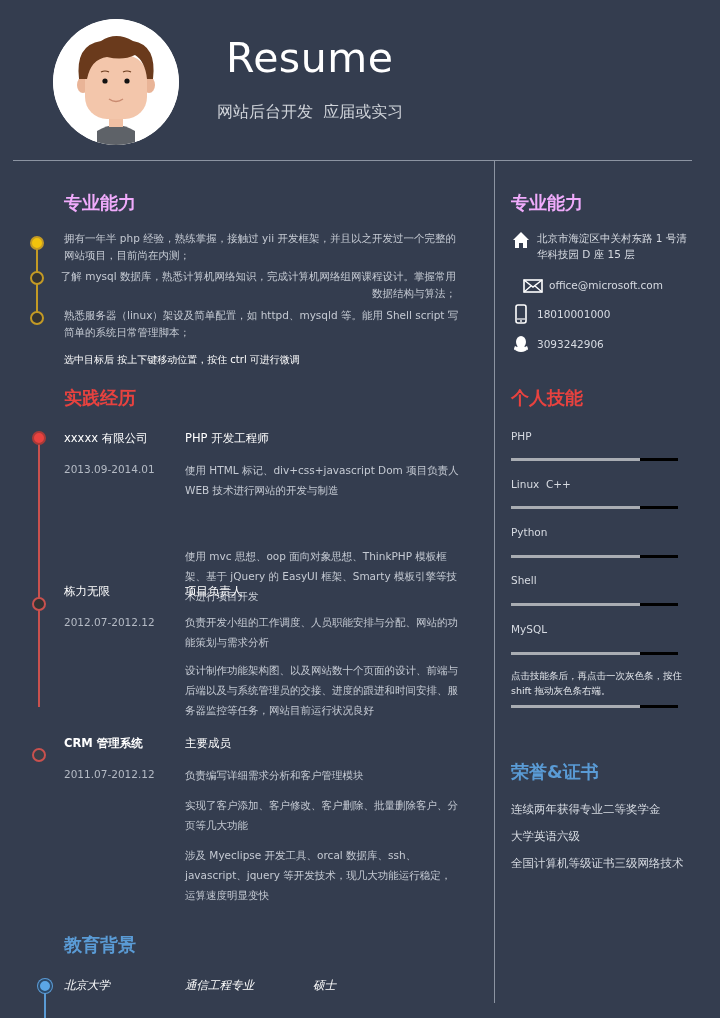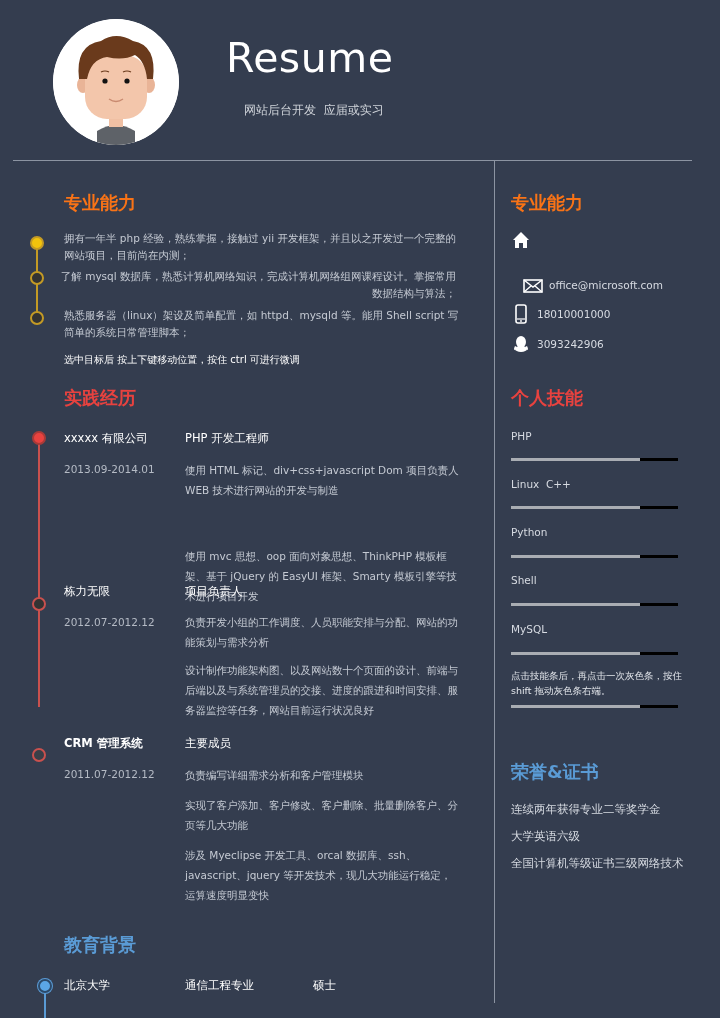--- a/index.html
+++ b/index.html
@@ -15,29 +15,29 @@
   .avatar {
     position: absolute; left: 53px; top: 19px; width: 126px; height: 126px;
     border-radius: 50%; background: #ffffff; overflow: hidden;
   }
   .title {
     position: absolute; left: 226px; top: 38px;
     font-family: "DejaVu Sans", sans-serif; font-size: 41px; font-weight: normal;
     color: #ffffff; letter-spacing: 0.5px; line-height: 1;
   }
   .subtitle {
-    position: absolute; left: 244px; top: 102px; font-size: 12px; color: #d0d4da;
+    position: absolute; left: 217px; top: 102px; font-size: 16px; color: #d0d4da;
     white-space: pre;
   }
   .hline { position: absolute; left: 13px; top: 160px; width: 679px; height: 1px; background: #8c94a2; }
   .vline { position: absolute; left: 494px; top: 160px; width: 1px; height: 843px; background: #8c94a2; }
 
   
   .sec-title { position: absolute; font-size: 18px; font-weight: bold; line-height: 1; }
-  .yellow { color: #f97316; }
+  .yellow { color: #f0abfc; }
   .red { color: #e8423f; }
   .blue { color: #5a9bd5; }
 
   .para { position: absolute; font-size: 10.5px; line-height: 17px; color: #c5cad3; }
   .note { position: absolute; font-size: 10px; color: #ffffff; }
 
   
   .node { position: absolute; border-radius: 50%; }
   .tline { position: absolute; width: 2px; }
 
@@ -49,21 +49,21 @@
   
   .contact-row { position: absolute; left: 511px; display: flex; align-items: flex-start; }
   .cicon { width: 20px; height: 20px; margin-right: 6px; display: flex; align-items: center; justify-content: center; }
   .ctext { font-size: 10.5px; color: #d7dbe2; line-height: 16px; }
 
   .skill-label { position: absolute; left: 511px; font-size: 10.5px; color: #d7dbe2; }
   .skill-bar { position: absolute; left: 511px; width: 167px; height: 3px; background: #000; }
   .skill-fill { height: 3px; background: #a9adb3; }
 
   .honor { position: absolute; left: 511px; width: 185px; font-size: 11.5px; line-height: 17px; color: #d7dbe2; }
-  .edu { position: absolute; font-size: 11.5px; color: #ffffff; }
+  .edu { position: absolute; font-size: 11.5px; color: #ffffff; font-style: italic; }
 </style>
 </head>
 <body>
 
 <div class="avatar">
   <svg width="126" height="126" viewBox="0 0 126 126">
     <circle cx="63" cy="63" r="63" fill="#ffffff"></circle>
     <path d="M44 126 L44 112 Q63 100 82 112 L82 126 Z" fill="#5e6268"></path>
     <rect x="56" y="92" width="14" height="16" fill="#f0c0a4"></rect>
     <ellipse cx="30" cy="66" rx="6" ry="8" fill="#e9b497"></ellipse>
@@ -128,20 +128,21 @@
 <div class="edu" style="left:313px;top:978px;">硕士</div>
 
 <div class="sec-title yellow" style="left:511px;top:194px;">专业能力</div>
 
 <div class="contact-row" style="top:230px;">
   <div class="cicon">
     <svg width="18" height="18" viewBox="0 0 18 18">
         <path d="M9 1 L17 9 L15 9 L15 17 L11 17 L11 12 L7 12 L7 17 L3 17 L3 9 L1 9 Z" fill="#ffffff"></path>
       </svg>
   </div>
+  <div class="ctext" style="width:152px;">北京市海淀区中关村东路 1 号清华科技园 D 座 15 层</div>
 </div>
 
 <div class="contact-row" style="top:276px;padding-left:12px;">
   <div class="cicon">
     <svg width="20" height="14" viewBox="0 0 20 14">
         <rect x="1" y="1" width="18" height="12" fill="none" stroke="#fff" stroke-width="1.6"></rect>
         <path d="M1 1 L10 8 L19 1 M1 13 L8 7 M19 13 L12 7" stroke="#fff" stroke-width="1.4" fill="none"></path>
       </svg>
   </div>
   <div class="ctext" style="line-height:18px;">office@microsoft.com</div>

